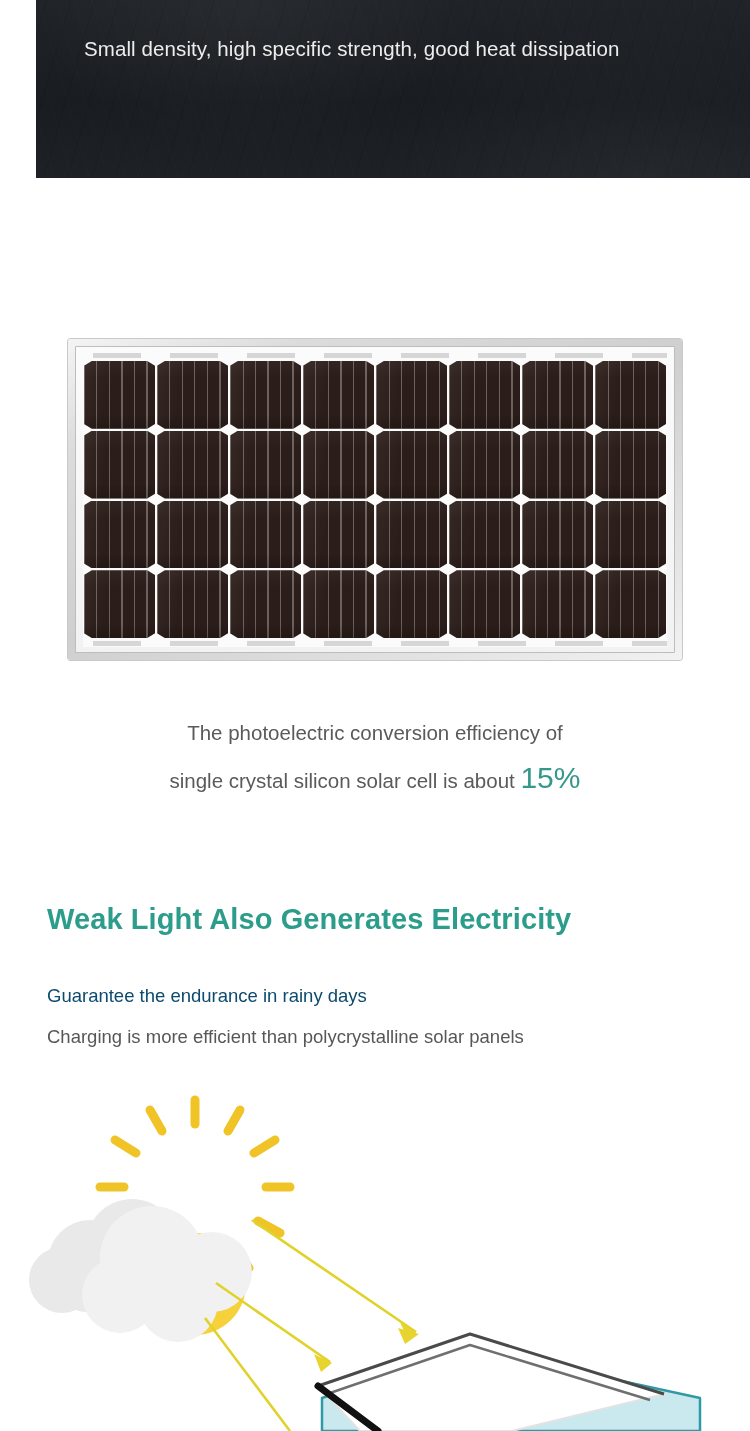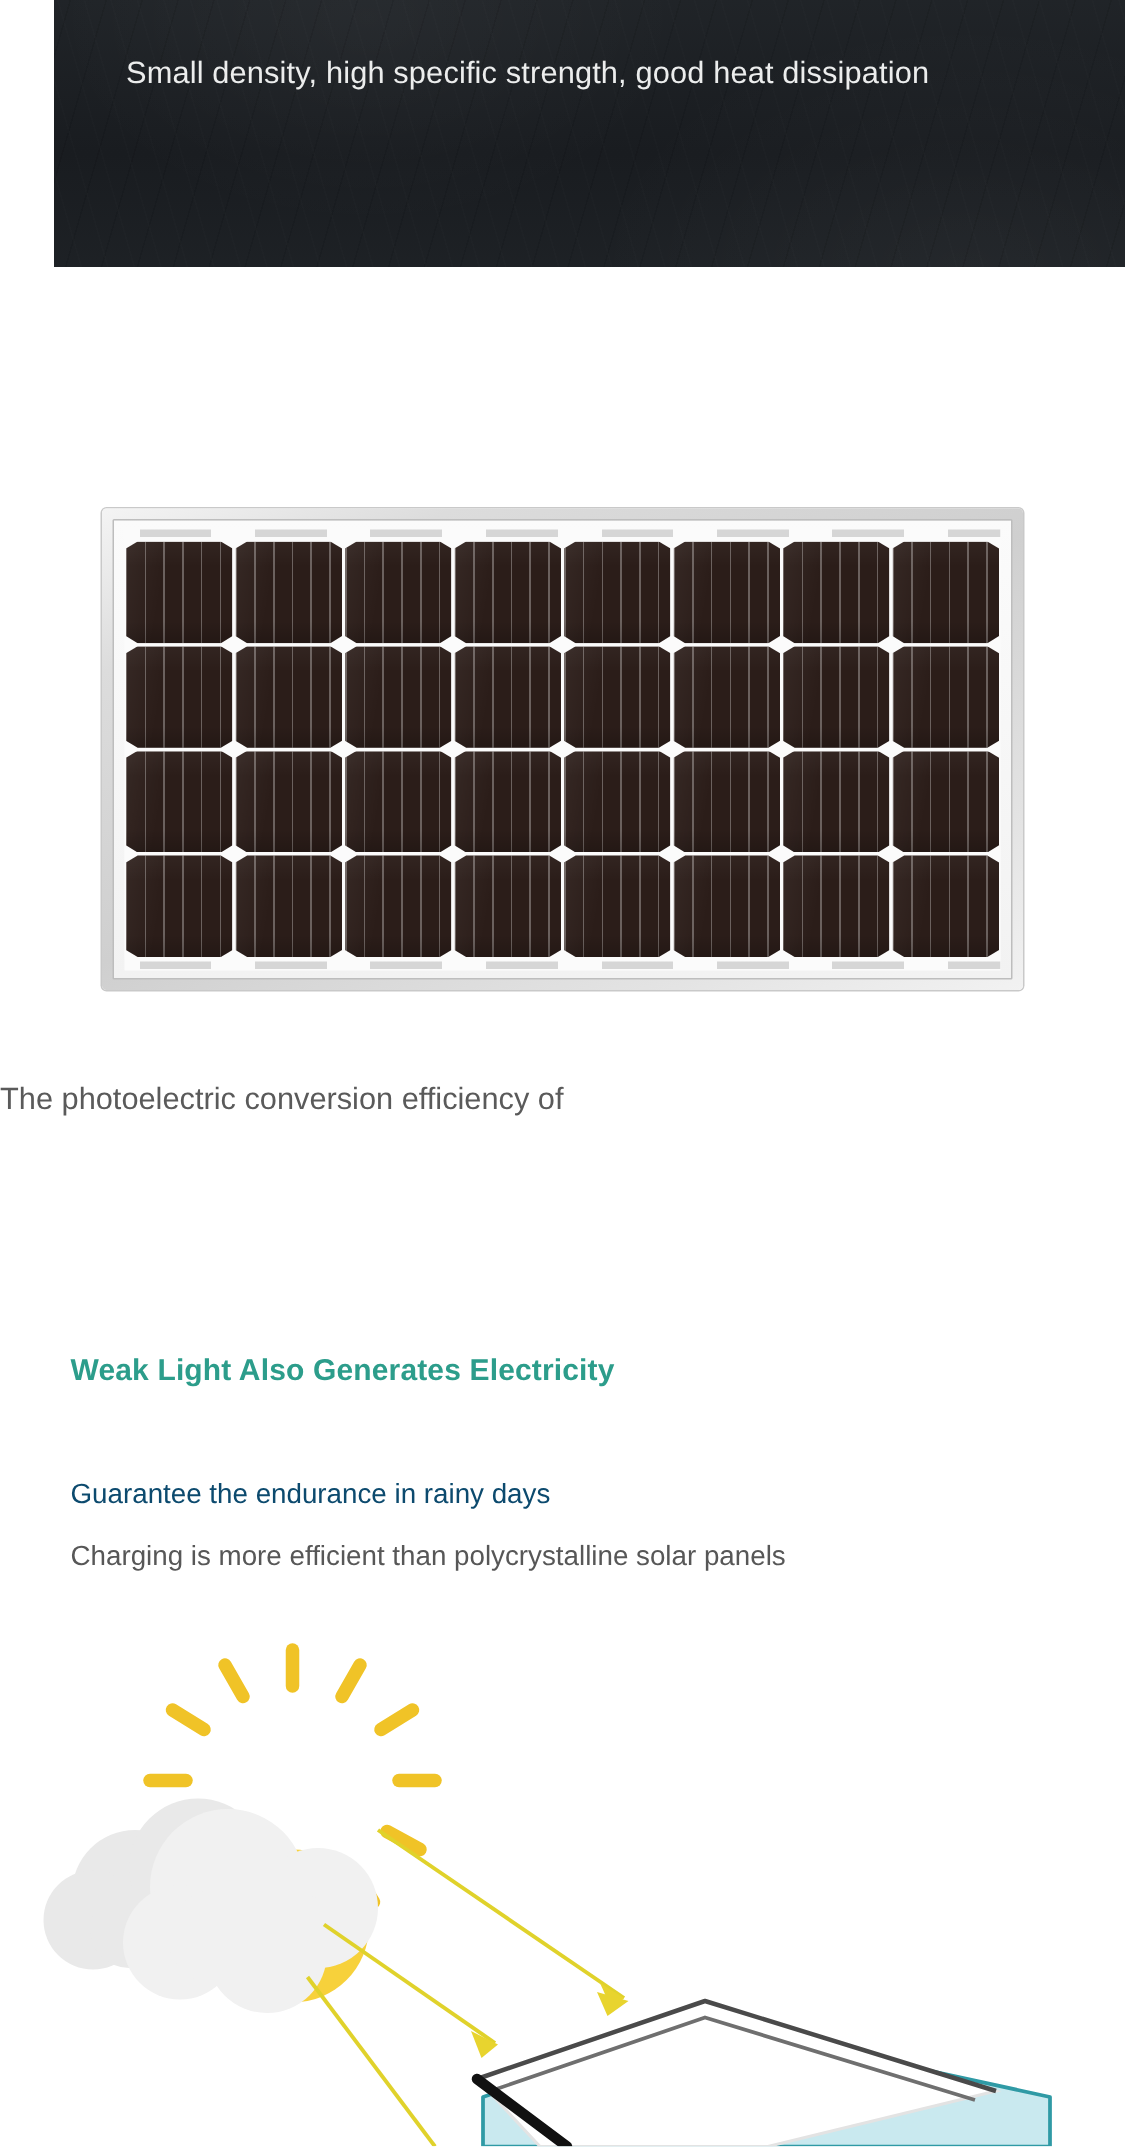--- a/index.html
+++ b/index.html
@@ -77,29 +77,29 @@
   }
   .ribbon-top, .ribbon-bot {
     position:absolute; left:0; right:0; height:5px; pointer-events:none;
     background:repeating-linear-gradient(90deg,
       transparent 0 10px, #d6d6d6 10px 58px, transparent 58px 77px);
   }
   .ribbon-top { top:1px; } .ribbon-bot { bottom:1px; }
 
   
   .caption {
-    position:absolute; left:0; top:710px; width:750px; text-align:left;
+    position:absolute; left:0; top:710px; width:750px; text-align:center;
     color:#5a5a5a; font-size:20.5px; line-height:45px;
   }
   .caption .pct { color:#35998a; font-size:30px; }
 
   
   .headline {
     position:absolute; left:47px; top:903px;
-    color:#2c9d8b; font-size:20px; font-weight:bold; letter-spacing:.1px;
+    color:#2c9d8b; font-size:29px; font-weight:bold; letter-spacing:.1px;
   }
   .sub1 { position:absolute; left:47px; top:985px; color:#0c4a6e; font-size:18.5px; }
   .sub2 { position:absolute; left:47px; top:1026px; color:#575757; font-size:18.5px; }
 
   
   .illus { position:absolute; left:0; top:1090px; width:750px; height:341px; overflow:hidden; }
 </style>
 </head>
 <body>
 
@@ -212,20 +212,21 @@
         <div class="cell">
           <div class="cell-body" style="background: rgb(43, 29, 25);"></div>
         </div>
       </div>
     <div class="ribbon-bot"></div>
   </div>
 </div>
 
 <div class="caption">
   <div>The photoelectric conversion efficiency of</div>
+  <div><span>single crystal silicon solar cell is about </span><span class="pct">15%</span></div>
 </div>
 
 <div class="headline">Weak Light Also Generates Electricity</div>
 <div class="sub1">Guarantee the endurance in rainy days</div>
 <div class="sub2">Charging is more efficient than polycrystalline solar panels</div>
 
 <div class="illus">
   <svg width="750" height="341" viewBox="0 0 750 341">
 
     <g stroke="#f0c327" stroke-width="9" stroke-linecap="round">

